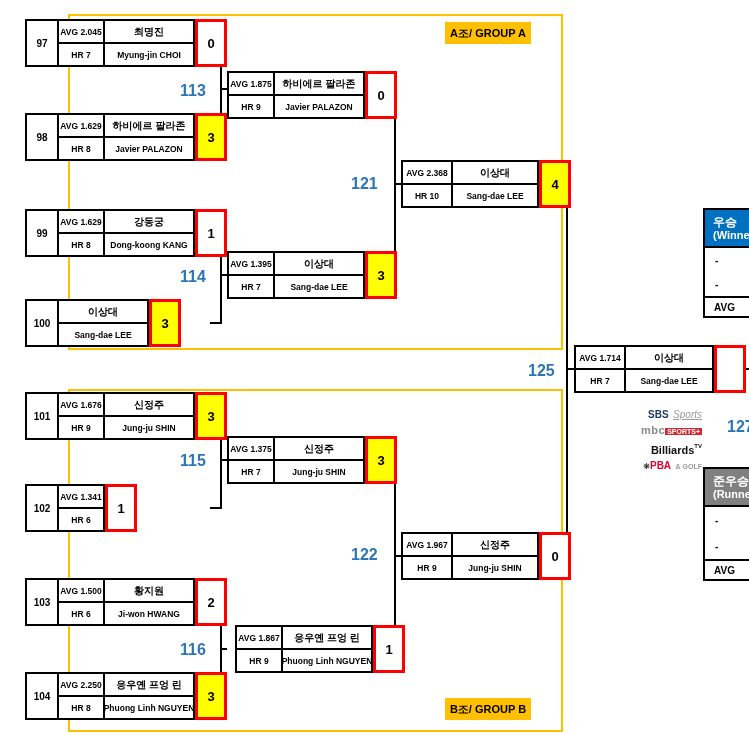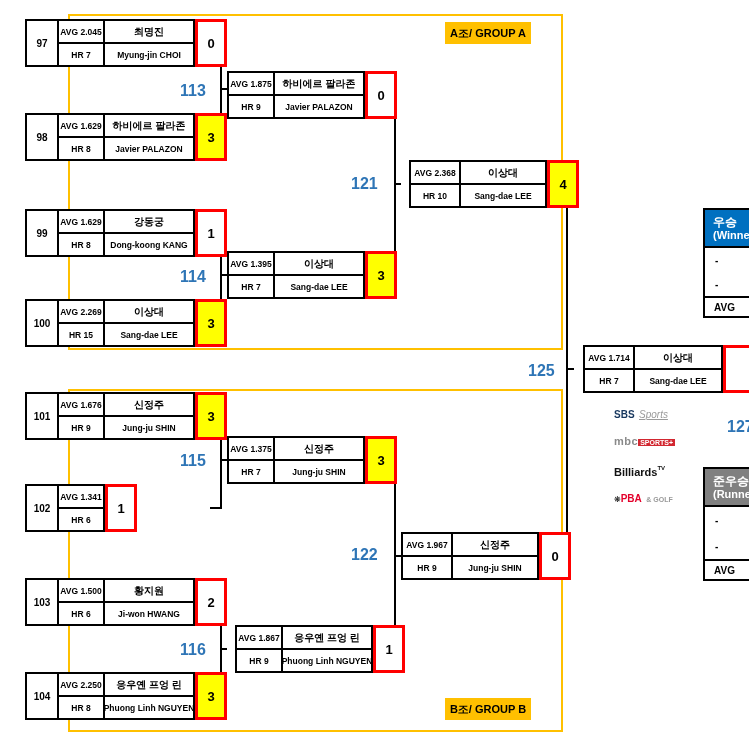--- a/index.html
+++ b/index.html
@@ -31,21 +31,21 @@
              flex-direction:column;justify-content:center;border-bottom:2px solid #000}
   .panel .hd .l1{font-size:12px;line-height:14px}
   .panel .hd .l2{font-size:11px;line-height:13px}
   .panel .bd{height:48px;display:flex;flex-direction:column;justify-content:space-around;
              padding-left:10px;font-weight:700;font-size:10px}
   .panel .avg-row{height:18px;border-top:2px solid #000;display:flex;align-items:center;
                   padding-left:9px;font-weight:700;font-size:10px}
   .hd-blue{background:#0070C0}
   .hd-gray{background:#808080}
   .casters{position:absolute;left:614px;top:407px;width:88px;display:flex;flex-direction:column;
-           align-items:flex-start;gap:13px;z-index:5}
+           align-items:flex-end;gap:2px;z-index:5}
   .cast-row{white-space:nowrap;line-height:12px}
   .sbs1{font-weight:700;font-size:10px;color:#17375E}
   .sbs2{font-style:italic;font-size:10px;color:#9a9a9a;text-decoration:underline}
   .mbc1{font-weight:700;font-size:11px;color:#8a8a8a;letter-spacing:.5px}
   .mbc2{font-weight:700;font-size:7px;color:#fff;background:#D22730;padding:0 2px}
   .bil1{font-weight:700;font-size:11px;color:#111}
   .bil2{font-weight:700;font-size:6px;vertical-align:super;color:#111}
   .pba0{font-size:8px}
   .pba1{font-weight:700;font-size:10px;color:#E4002B}
   .pba2{font-weight:700;font-size:7px;color:#9a9a9a}
@@ -89,24 +89,20 @@
       <div class="cell">HR 8</div>
     </div>
   <div class="m-col names">
       <div class="cell kr">강동궁</div>
       <div class="cell en">Dong-koong KANG</div>
     </div>
   <div class="score">1</div>
 </div>
 <div class="match" style="left:25px;top:299px">
   <div class="m-num">100</div>
-  <div class="m-col stats">
-      <div class="cell">AVG 2.269</div>
-      <div class="cell">HR 15</div>
-    </div>
   <div class="m-col names">
       <div class="cell kr">이상대</div>
       <div class="cell en">Sang-dae LEE</div>
     </div>
   <div class="score win">3</div>
 </div>
 <div class="match" style="left:25px;top:392px">
   <div class="m-num">101</div>
   <div class="m-col stats">
       <div class="cell">AVG 1.676</div>
@@ -190,21 +186,21 @@
       <div class="cell">HR 9</div>
     </div>
   <div class="m-col names">
       <div class="cell kr">응우옌 프엉 린</div>
       <div class="cell en">Phuong Linh NGUYEN</div>
     </div>
   <div class="score">1</div>
 </div>
 
 <div class="match" style="left:401px;top:160px">
-  <div class="m-col stats" style="margin-left:8px;width:48px">
+  <div class="m-col stats" style="margin-left:0;width:48px">
       <div class="cell">AVG 2.368</div>
       <div class="cell">HR 10</div>
     </div>
   <div class="m-col names" style="width:84px">
       <div class="cell kr">이상대</div>
       <div class="cell en">Sang-dae LEE</div>
     </div>
   <div class="score win">4</div>
 </div>
 <div class="match" style="left:401px;top:532px">
@@ -213,21 +209,21 @@
       <div class="cell">HR 9</div>
     </div>
   <div class="m-col names" style="width:84px">
       <div class="cell kr">신정주</div>
       <div class="cell en">Jung-ju SHIN</div>
     </div>
   <div class="score">0</div>
 </div>
 
 <div class="match" style="left:574px;top:345px">
-  <div class="m-col stats" style="margin-left:9px;width:48px">
+  <div class="m-col stats" style="margin-left:0;width:48px">
       <div class="cell">AVG 1.714</div>
       <div class="cell">HR 7</div>
     </div>
   <div class="m-col names" style="width:86px">
       <div class="cell kr">이상대</div>
       <div class="cell en">Sang-dae LEE</div>
     </div>
   <div class="score"></div>
 </div>
 

